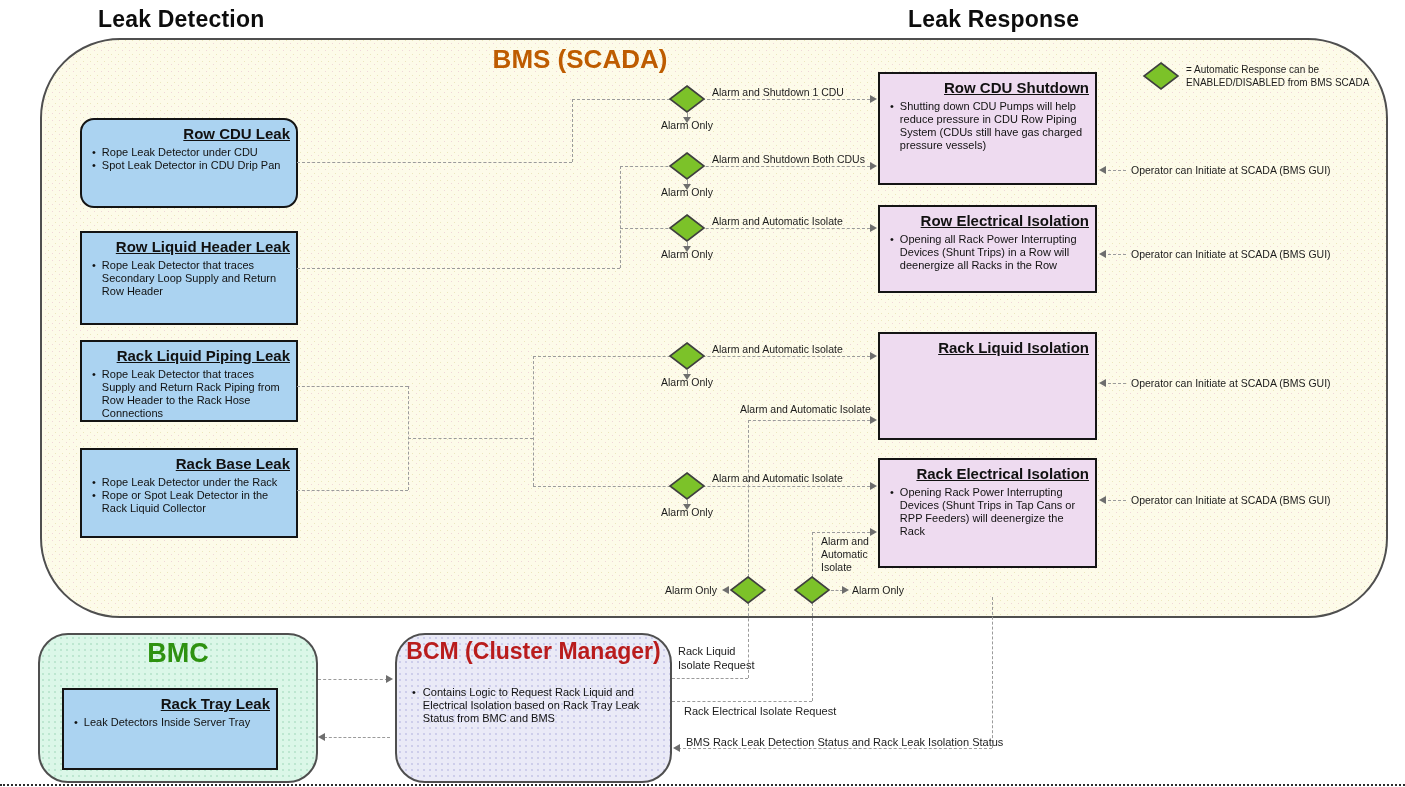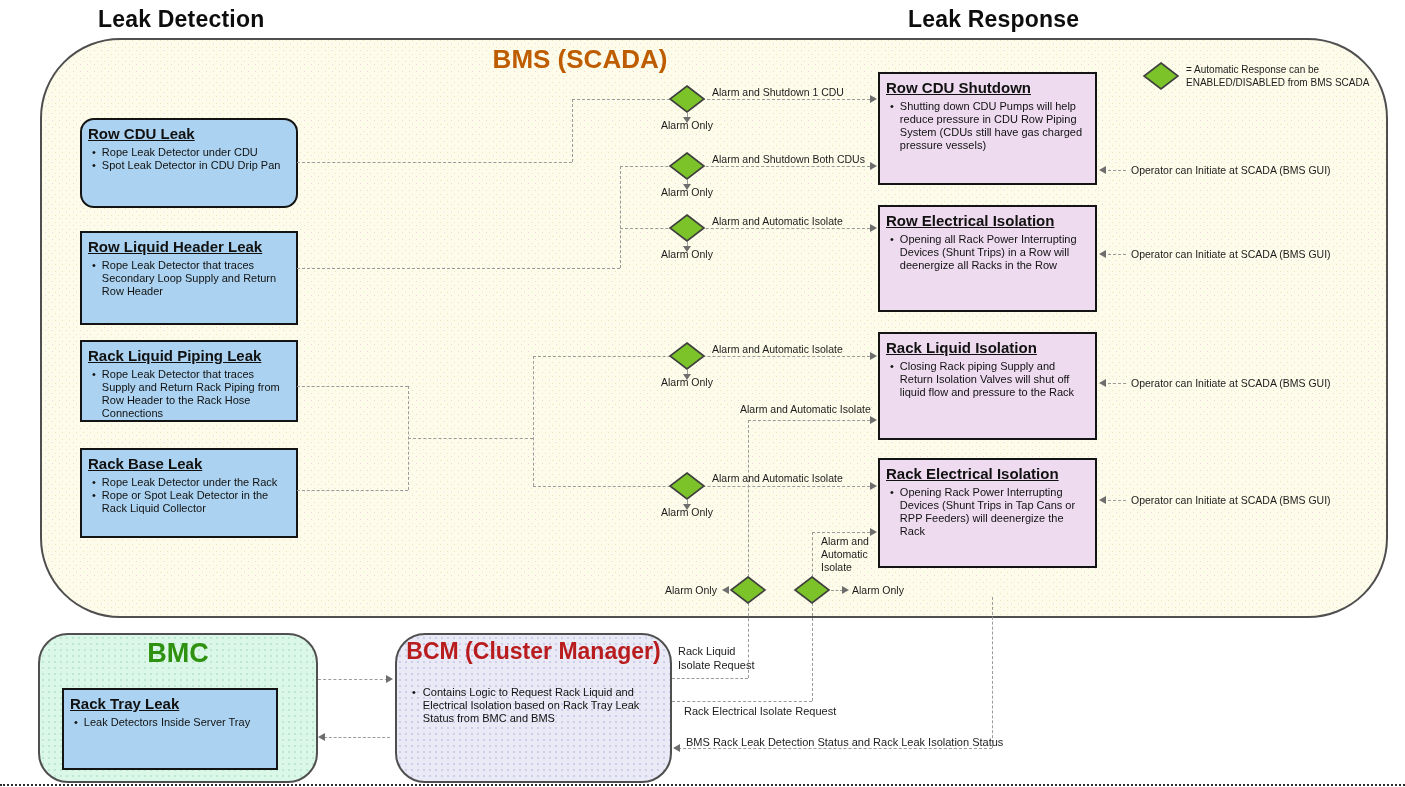--- a/index.html
+++ b/index.html
@@ -31,21 +31,21 @@
   }
   .container-title { position:absolute; text-align:center; font-weight:700; }
   .bms-title  { left:460px; top:44px; width:240px; font-size:26px; color:#BE5C00; }
   .bmc-title  { left:58px;  top:638px; width:240px; font-size:27px; color:#2E9210; }
   .bcm-title  { left:400px; top:638px; width:267px; font-size:23px; color:#b91c1c; }
 
   
   .node { position:absolute; border:2px solid #141414; box-sizing:border-box; padding:3px 6px 2px 6px; }
   .det  { background:#ABD3F1; width:218px; left:80px; }
   .resp { background:#EEDBF0; width:219px; left:878px; }
-  .node h3 { margin:2px 0 4px 0; text-align:left; font-size:15px; font-weight:700; text-decoration:underline; color:#111; }
+  .node h3 { margin:2px 0 4px 0; text-align:right; font-size:15px; font-weight:700; text-decoration:underline; color:#111; }
   .blts { font-size:11px; line-height:1.18; color:#111; }
   .blt { display:flex; }
   .blt::before { content:"\2022"; margin:0 6px 0 4px; }
   .blt span { flex:1; }
 
   
   .tray { left:62px; top:688px; width:216px; height:82px; background:#ABD3F1; }
 
   
   .ln { position:absolute; }
@@ -130,35 +130,30 @@
   </div>
 
   <div class="node resp" style="top:72px; height:113px;">
     <h3>Row CDU Shutdown</h3>
     <div class="blts">
       <div class="blt">
           <span>Shutting down CDU Pumps will help reduce pressure in CDU Row Piping System (CDUs still have gas charged pressure vessels)</span>
         </div>
     </div>
   </div>
-  <div class="node resp" style="top:205px; height:107px;">
+  <div class="node resp" style="top:205px; height:88px;">
     <h3>Row Electrical Isolation</h3>
     <div class="blts">
       <div class="blt">
           <span>Opening all Rack Power Interrupting Devices (Shunt Trips) in a Row will deenergize all Racks in the Row</span>
         </div>
     </div>
   </div>
   <div class="node resp" style="top:332px; height:108px;">
     <h3>Rack Liquid Isolation</h3>
-    <div class="blts">
-      <div class="blt">
-          <span>Closing Rack piping Supply and Return Isolation Valves will shut off liquid flow and pressure to the Rack</span>
-        </div>
-    </div>
   </div>
   <div class="node resp" style="top:458px; height:110px;">
     <h3>Rack Electrical Isolation</h3>
     <div class="blts">
       <div class="blt">
           <span>Opening Rack Power Interrupting Devices (Shunt Trips in Tap Cans or RPP Feeders) will deenergize the Rack</span>
         </div>
     </div>
   </div>
 

